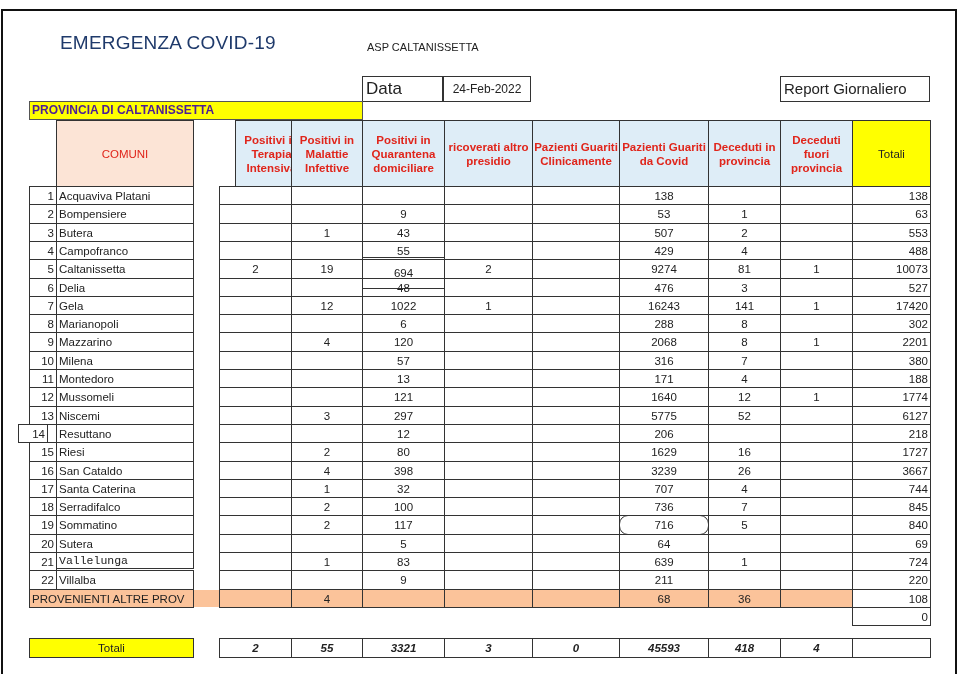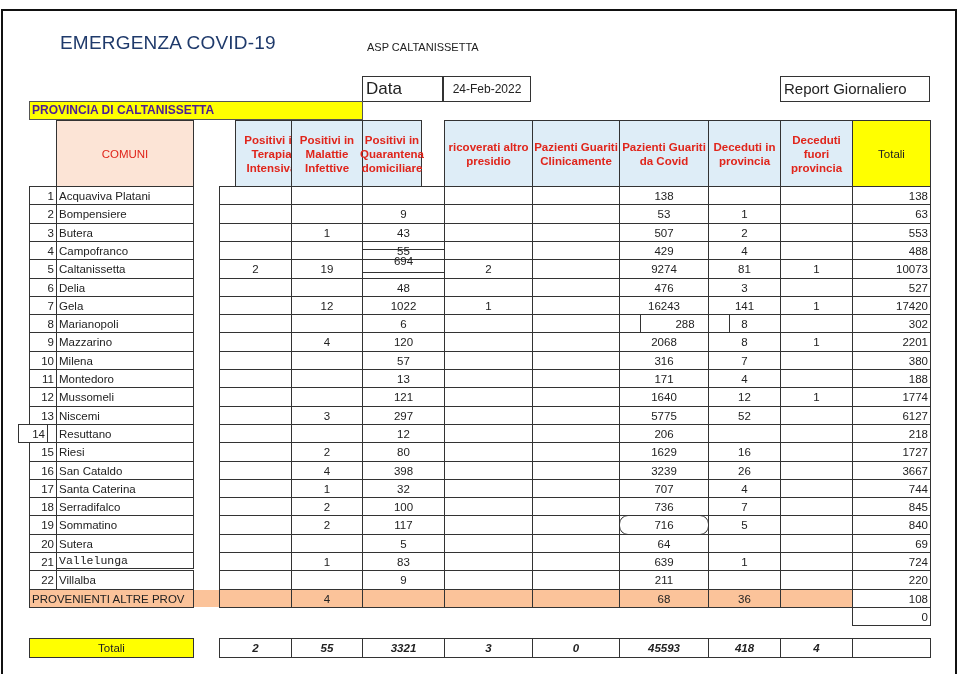--- a/index.html
+++ b/index.html
@@ -31,21 +31,21 @@
 <div class="subtitle">ASP CALTANISSETTA</div>
 <div class="box data-label">Data</div>
 <div class="box data-value">24-Feb-2022</div>
 <div class="box report">Report Giornaliero</div>
 <div class="prov">PROVINCIA DI CALTANISSETTA</div>
 
 <div id="grid">
     <div class="cell hdr-comuni" style="left: 56px; top: 120px; width: 138px; height: 67px;">COMUNI</div>
     <div class="cell hdr" style="left: 219px; top: 120px; width: 73px; height: 67px; margin-left: 16px;">Positivi in Terapia Intensiva</div>
     <div class="cell hdr" style="left: 291px; top: 120px; width: 72px; height: 67px;">Positivi in Malattie Infettive</div>
-    <div class="cell hdr" style="left: 362px; top: 120px; width: 60px; height: 67px;">Positivi in Quarantena domiciliare</div>
+    <div class="cell hdr" style="left: 362px; top: 120px; width: 83px; height: 67px;">Positivi in Quarantena domiciliare</div>
     <div class="cell hdr" style="left: 444px; top: 120px; width: 89px; height: 67px;">ricoverati altro presidio</div>
     <div class="cell hdr" style="left: 532px; top: 120px; width: 88px; height: 67px;">Pazienti Guariti Clinicamente</div>
     <div class="cell hdr" style="left: 619px; top: 120px; width: 90px; height: 67px;">Pazienti Guariti da Covid</div>
     <div class="cell hdr" style="left: 708px; top: 120px; width: 73px; height: 67px;">Deceduti in provincia</div>
     <div class="cell hdr" style="left: 780px; top: 120px; width: 73px; height: 67px;">Deceduti fuori provincia</div>
     <div class="cell hdr hdr-tot" style="left: 852px; top: 120px; width: 79px; height: 67px;">Totali</div>
     <div class="cell right" style="left: 29px; top: 186px; width: 28px; height: 19px;">1</div>
     <div class="cell name" style="left: 56px; top: 186px; width: 138px; height: 19px;">Acquaviva Platani</div>
     <div class="cell " style="left: 219px; top: 186px; width: 73px; height: 19px;"></div>
     <div class="cell " style="left: 291px; top: 186px; width: 72px; height: 19px;"></div>
@@ -86,21 +86,21 @@
     <div class="cell " style="left: 444px; top: 241px; width: 89px; height: 19px;"></div>
     <div class="cell " style="left: 532px; top: 241px; width: 88px; height: 19px;"></div>
     <div class="cell " style="left: 619px; top: 241px; width: 90px; height: 19px;">429</div>
     <div class="cell " style="left: 708px; top: 241px; width: 73px; height: 19px;">4</div>
     <div class="cell " style="left: 780px; top: 241px; width: 73px; height: 19px;"></div>
     <div class="cell num" style="left: 852px; top: 241px; width: 79px; height: 19px;">488</div>
     <div class="cell right" style="left: 29px; top: 259px; width: 28px; height: 20px;">5</div>
     <div class="cell name" style="left: 56px; top: 259px; width: 138px; height: 20px;">Caltanissetta</div>
     <div class="cell " style="left: 219px; top: 259px; width: 73px; height: 20px;">2</div>
     <div class="cell " style="left: 291px; top: 259px; width: 72px; height: 20px;">19</div>
-    <div class="cell " style="left: 362px; top: 249px; width: 83px; height: 24px;">694</div>
+    <div class="cell " style="left: 362px; top: 257px; width: 83px; height: 32px;">694</div>
     <div class="cell " style="left: 444px; top: 259px; width: 89px; height: 20px;">2</div>
     <div class="cell " style="left: 532px; top: 259px; width: 88px; height: 20px;"></div>
     <div class="cell " style="left: 619px; top: 259px; width: 90px; height: 20px;">9274</div>
     <div class="cell " style="left: 708px; top: 259px; width: 73px; height: 20px;">81</div>
     <div class="cell " style="left: 780px; top: 259px; width: 73px; height: 20px;">1</div>
     <div class="cell num" style="left: 852px; top: 259px; width: 79px; height: 20px;">10073</div>
     <div class="cell right" style="left: 29px; top: 278px; width: 28px; height: 19px;">6</div>
     <div class="cell name" style="left: 56px; top: 278px; width: 138px; height: 19px;">Delia</div>
     <div class="cell " style="left: 219px; top: 278px; width: 73px; height: 19px;"></div>
     <div class="cell " style="left: 291px; top: 278px; width: 72px; height: 19px;"></div>
@@ -122,21 +122,21 @@
     <div class="cell " style="left: 708px; top: 296px; width: 73px; height: 19px;">141</div>
     <div class="cell " style="left: 780px; top: 296px; width: 73px; height: 19px;">1</div>
     <div class="cell num" style="left: 852px; top: 296px; width: 79px; height: 19px;">17420</div>
     <div class="cell right" style="left: 29px; top: 314px; width: 28px; height: 19px;">8</div>
     <div class="cell name" style="left: 56px; top: 314px; width: 138px; height: 19px;">Marianopoli</div>
     <div class="cell " style="left: 219px; top: 314px; width: 73px; height: 19px;"></div>
     <div class="cell " style="left: 291px; top: 314px; width: 72px; height: 19px;"></div>
     <div class="cell " style="left: 362px; top: 314px; width: 83px; height: 19px;">6</div>
     <div class="cell " style="left: 444px; top: 314px; width: 89px; height: 19px;"></div>
     <div class="cell " style="left: 532px; top: 314px; width: 88px; height: 19px;"></div>
-    <div class="cell " style="left: 640px; top: 314px; width: 90px; height: 19px;">288</div>
+    <div class="cell " style="left: 619px; top: 314px; width: 90px; height: 19px;">288</div>
     <div class="cell " style="left: 708px; top: 314px; width: 73px; height: 19px;">8</div>
     <div class="cell " style="left: 780px; top: 314px; width: 73px; height: 19px;"></div>
     <div class="cell num" style="left: 852px; top: 314px; width: 79px; height: 19px;">302</div>
     <div class="cell right" style="left: 29px; top: 332px; width: 28px; height: 20px;">9</div>
     <div class="cell name" style="left: 56px; top: 332px; width: 138px; height: 20px;">Mazzarino</div>
     <div class="cell " style="left: 219px; top: 332px; width: 73px; height: 20px;"></div>
     <div class="cell " style="left: 291px; top: 332px; width: 72px; height: 20px;">4</div>
     <div class="cell " style="left: 362px; top: 332px; width: 83px; height: 20px;">120</div>
     <div class="cell " style="left: 444px; top: 332px; width: 89px; height: 20px;"></div>
     <div class="cell " style="left: 532px; top: 332px; width: 88px; height: 20px;"></div>

